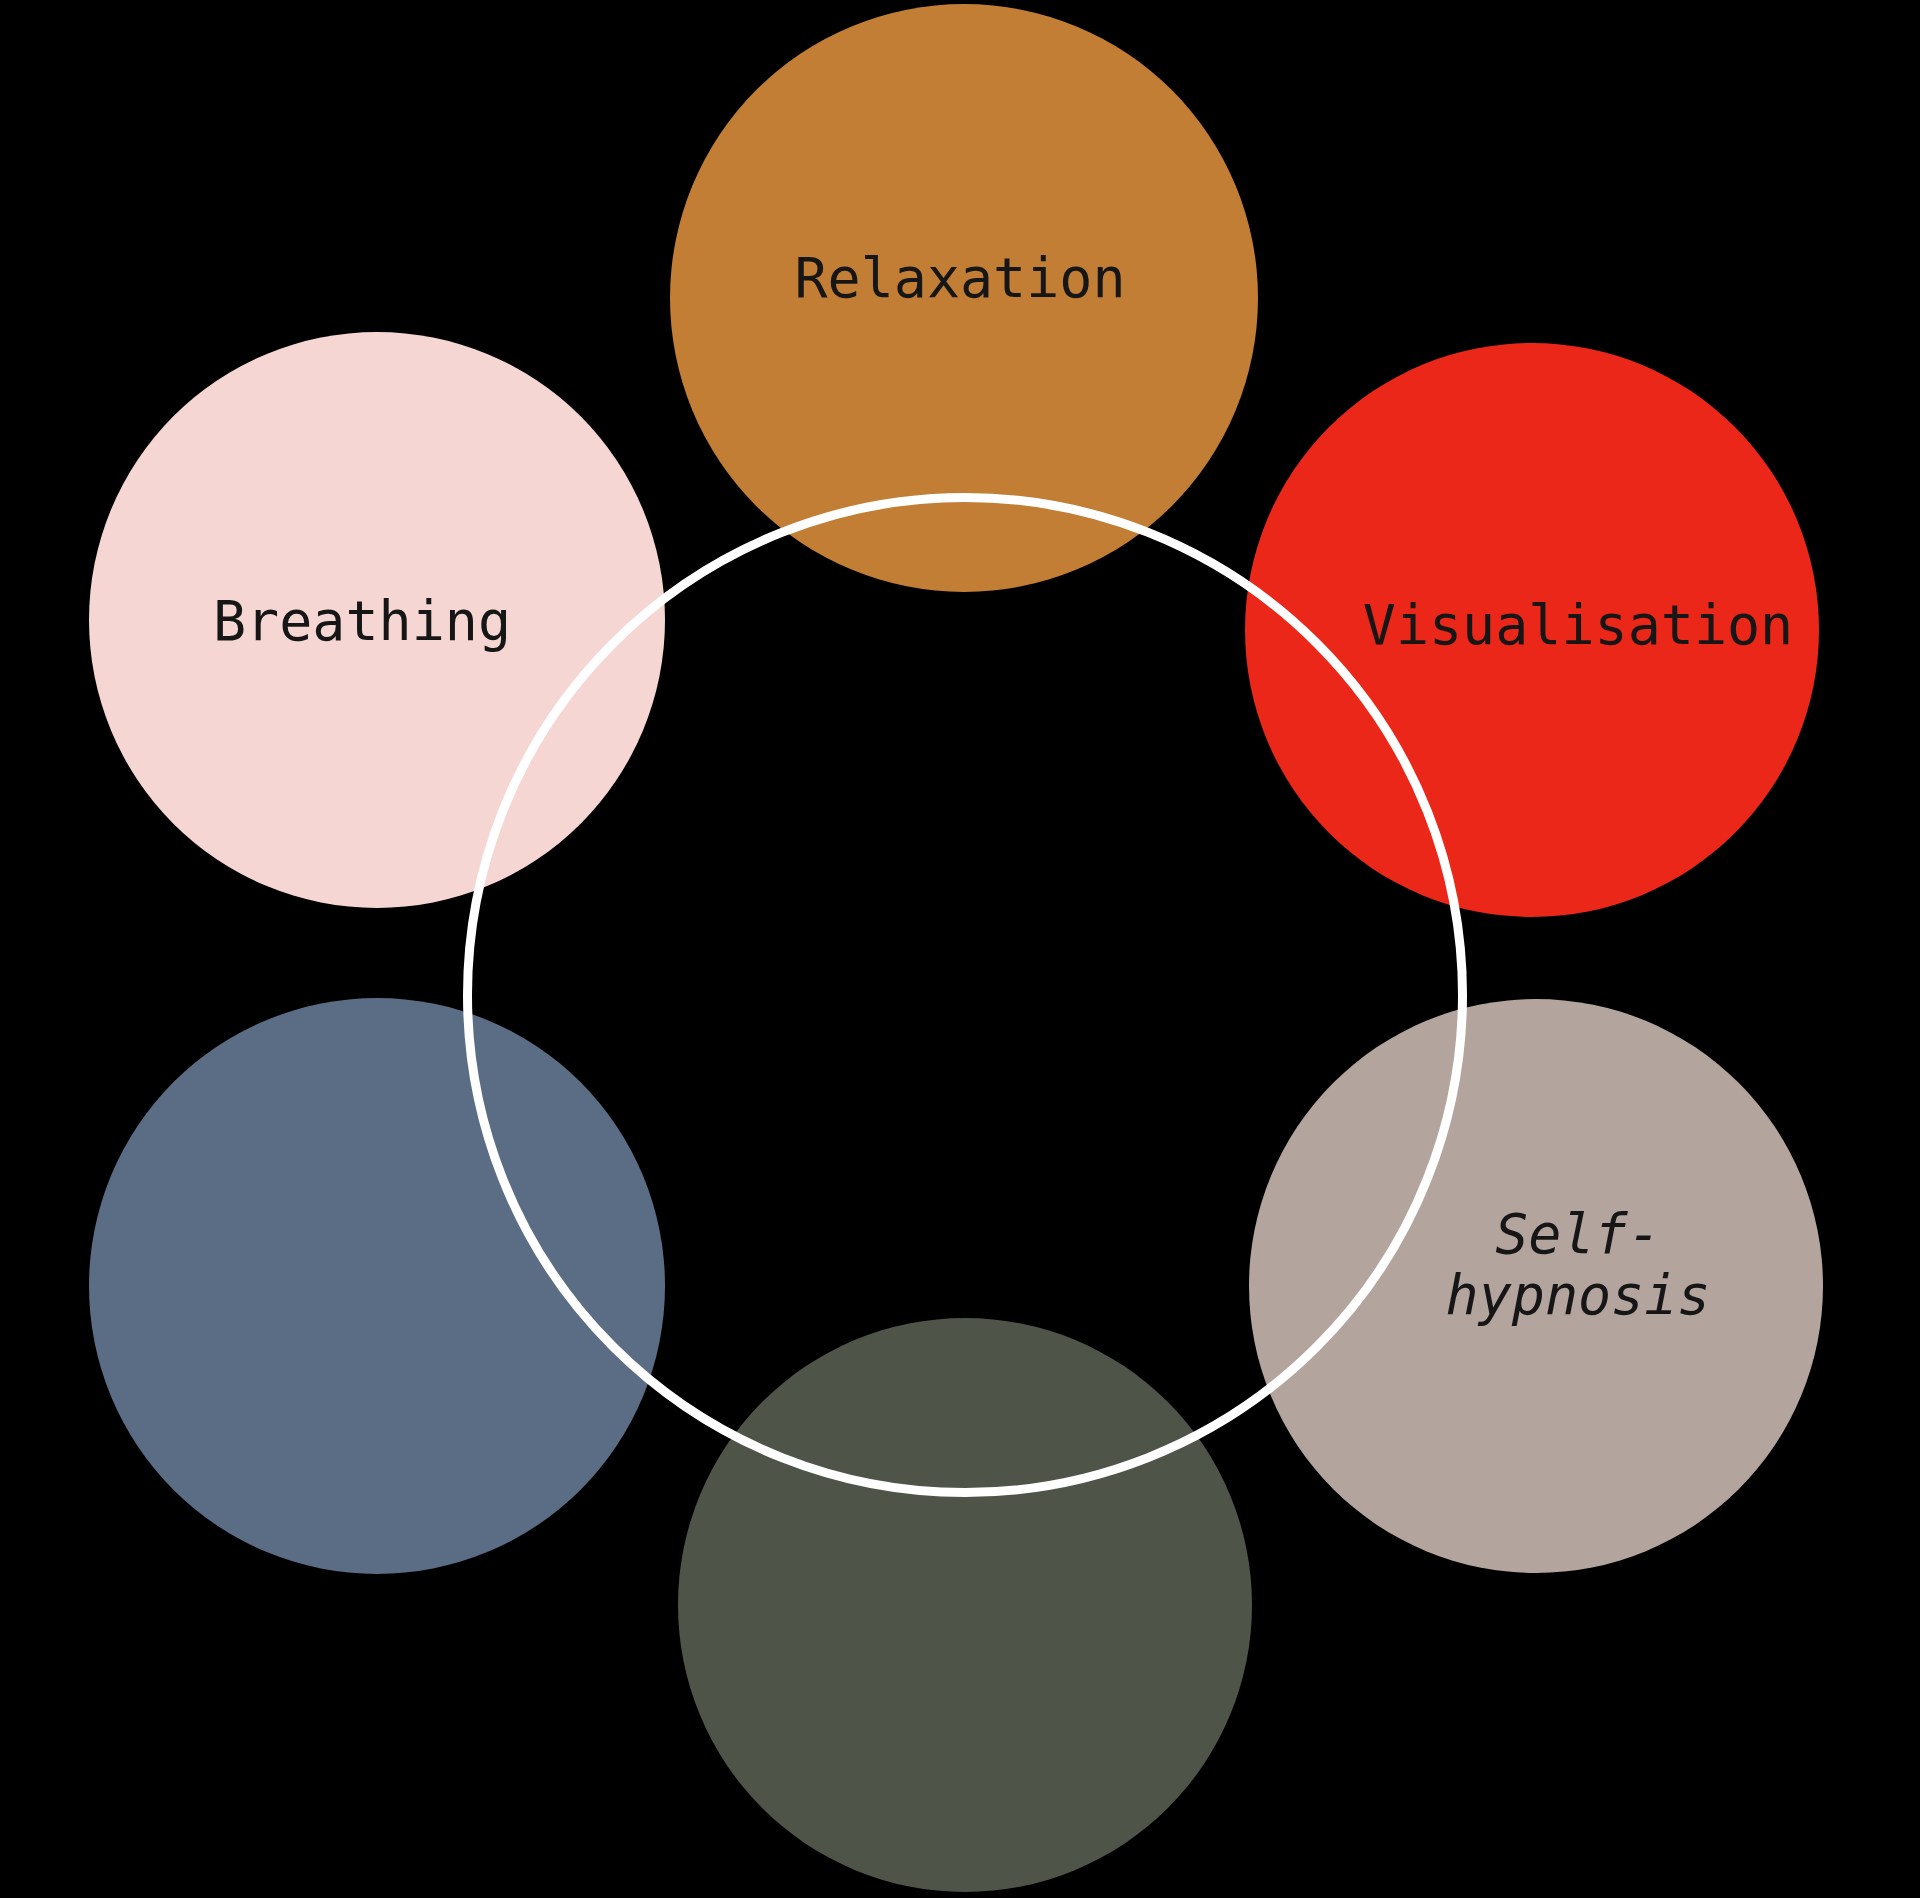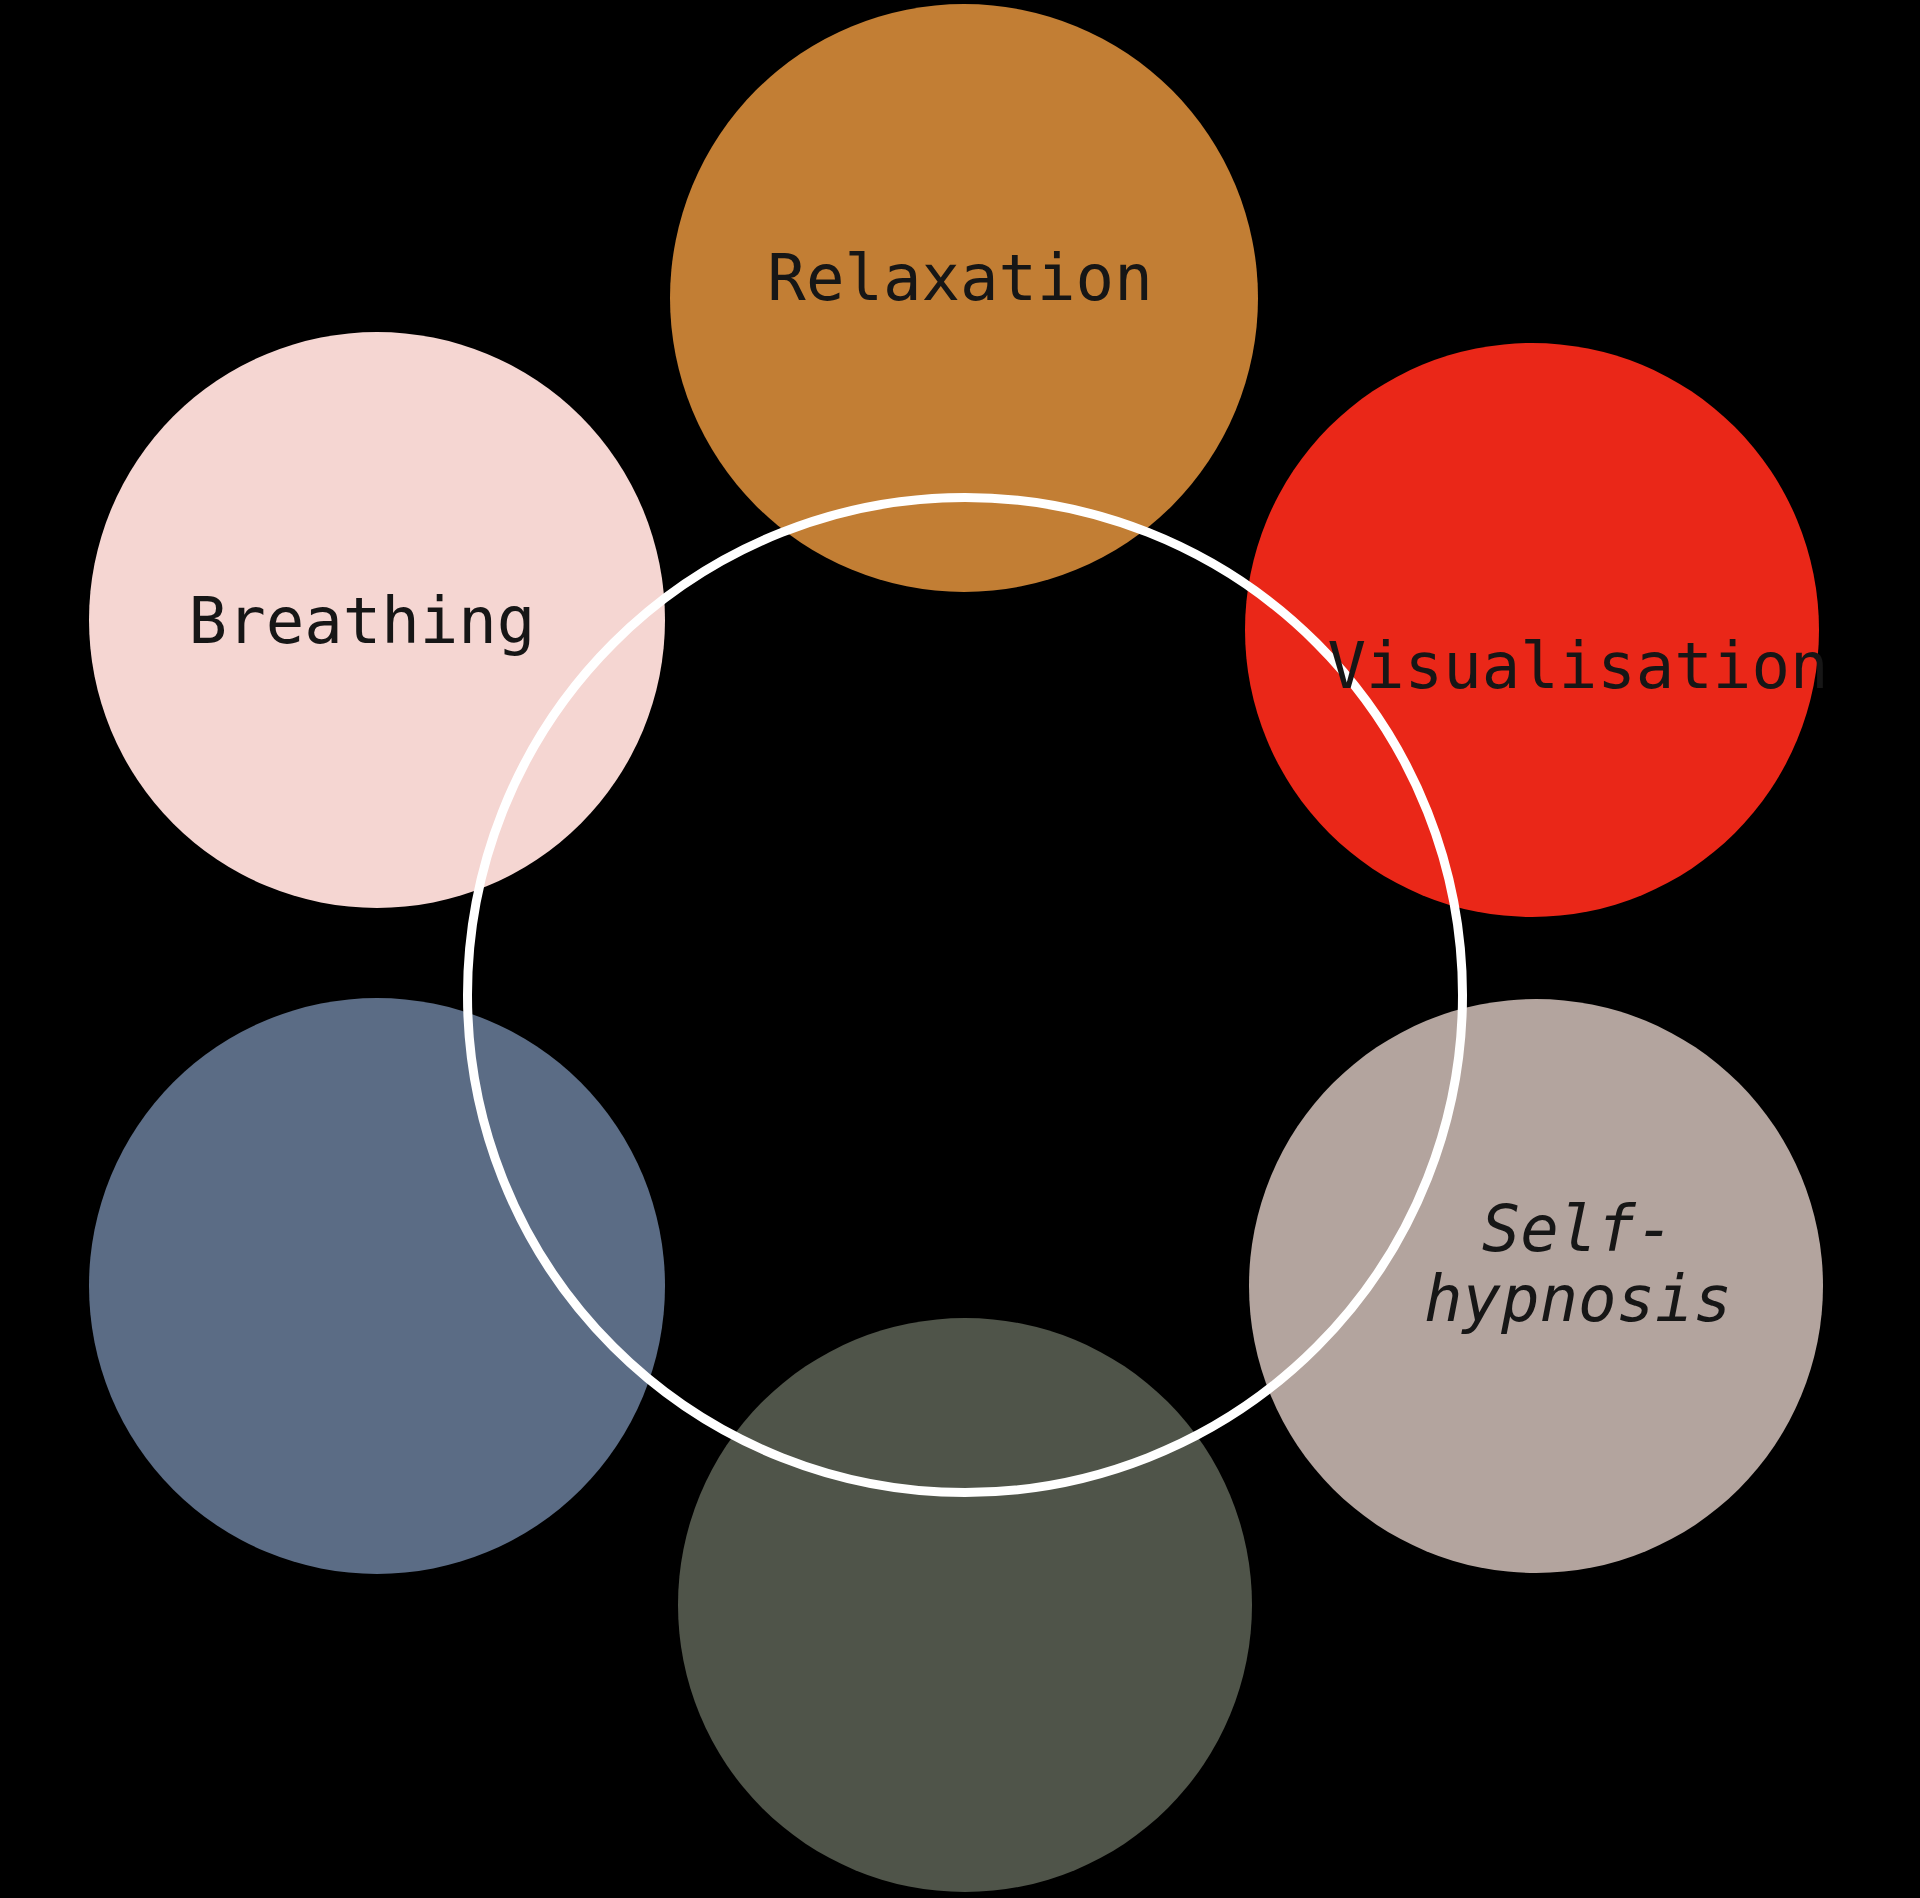--- a/index.html
+++ b/index.html
@@ -27,38 +27,38 @@
     width: 1004px;
     height: 1004px;
     border: 9px solid #fff;
     border-radius: 50%;
     box-sizing: border-box;
     z-index: 2;
   }
   .node-label {
     position: absolute;
     transform: translate(-50%, -50%);
-    font-size: 64px;
+    font-size: 55px;
     line-height: 1.1;
     letter-spacing: 0;
     color: #161616;
     text-align: center;
     white-space: pre-line;
     z-index: 3;
   }
   
   .c-relaxation    { left: 670px;  top: 4px;    width: 588px; height: 588px; }
   .c-visualisation { left: 1245px; top: 343px;  width: 574px; height: 574px; }
   .c-meditation    { left: 89px;   top: 332px;  width: 576px; height: 576px; }
   .c-selfhypnosis  { left: 1249px; top: 999px;  width: 574px; height: 574px; }
   .c-breathing     { left: 89px;   top: 998px;  width: 576px; height: 576px; }
   .c-movement      { left: 678px;  top: 1318px; width: 574px; height: 574px; }
   
   .l-relaxation    { left: 960px;  top: 278px;  }
-  .l-visualisation { left: 1578px; top: 625px; margin-top: 41px;  }
+  .l-visualisation { left: 1578px; top: 625px;  }
   .l-meditation    { left: 362px;  top: 621px;  }
   .l-selfhypnosis  { left: 1578px; top: 1264px; font-style: italic; }
   .l-breathing     { left: 342px;  top: 1298px; }
   .l-movement      { left: 970px;  top: 1665px; }
 </style>
 </head>
 <body>
 
 <div class="canvas">
 

